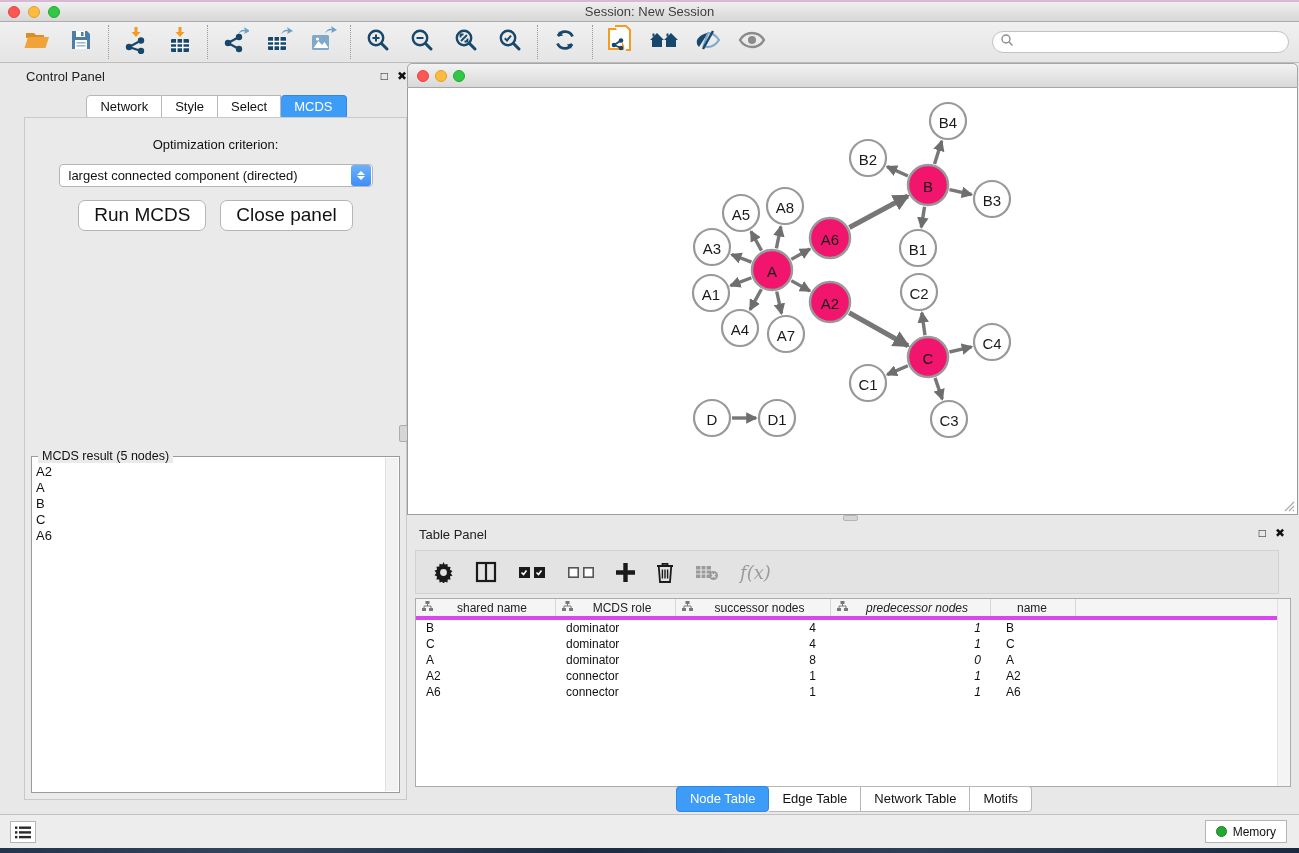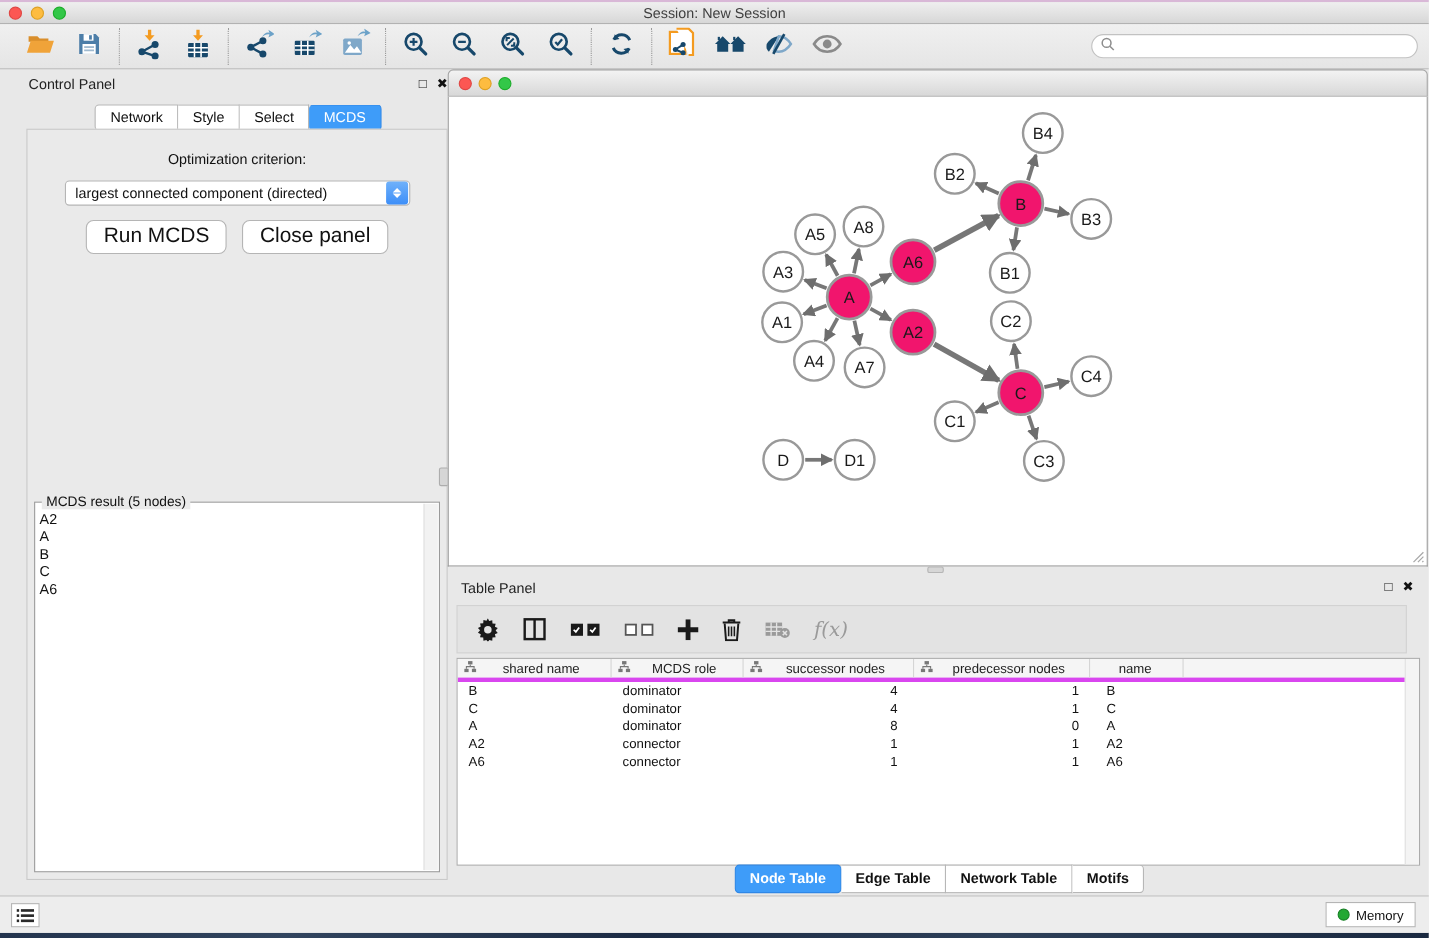--- a/index.html
+++ b/index.html
@@ -95,26 +95,26 @@
   .tp-tool { display:flex; align-items:center; justify-content:center; cursor:pointer; }
   .fx { font-family:"DejaVu Serif", serif; font-style:italic; font-size:18px; color:#9A9A9A; }
   .tp-table { position:absolute; top:76px; left:6px; right:8px; height:189px; background:#FFF;
     border:1px solid #ABABAB; overflow:hidden; }
   .thead { display:flex; height:21px; background:#F5F5F5; border-bottom:4px solid #d946ef; }
   .th { display:flex; align-items:center; border-right:1px solid #D5D5D5; font-size:12px;
     color:#222; padding-left:6px; gap:4px; }
   .th .th-label { flex:1; text-align:center; padding-right:8px; }
   .tbody .tr { display:flex; height:16px; align-items:center; font-size:12px; color:#111; }
   .td { overflow:hidden; white-space:nowrap; }
-  .c0 { width:140px; } .c1 { width:120px; } .c2 { width:155px; } .c3 { width:160px; } .c4 { width:85px; }
+  .c0 { width:140px; } .c1 { width:120px; } .c2 { width:155px; } .c3 { width:160px;font-style:italic; } .c4 { width:85px; }
   .td.c0 { padding-left:10px; } .td.c1 { padding-left:10px; }
   .td.c2 { text-align:right; padding-right:15px; } .td.c3 { text-align:right; padding-right:10px; }
   .td.c4 { padding-left:15px; }
   .tp-scroll { position:absolute; top:0; bottom:0; right:0; width:13px; background:#F4F4F4; border-left:1px solid #E0E0E0; }
-  .tp-tabs { position:absolute; bottom:2px; left:0; right:0; display:flex; justify-content:center;font-weight:bold; }
+  .tp-tabs { position:absolute; bottom:2px; left:0; right:0; display:flex; justify-content:center; }
   .tp-tabs .tab { padding:4px 13px 5px; }
 
   
   .statusbar { position:absolute; top:814px; left:0; right:0; height:34px; background:#EDEDED;
     border-top:1px solid #C2C2C2; }
   .sb-left-btn { position:absolute; left:10px; top:6px; width:26px; height:22px; background:#FFF;
     border:1px solid #B5B5B5; display:flex; align-items:center; justify-content:center; cursor:pointer; }
   .memory-btn { position:absolute; right:12px; top:5px; height:23px; background:#FFF;
     border:1px solid #B5B5B5; display:flex; align-items:center; gap:6px; padding:0 10px;
     font-size:12px; color:#111; cursor:pointer; }

